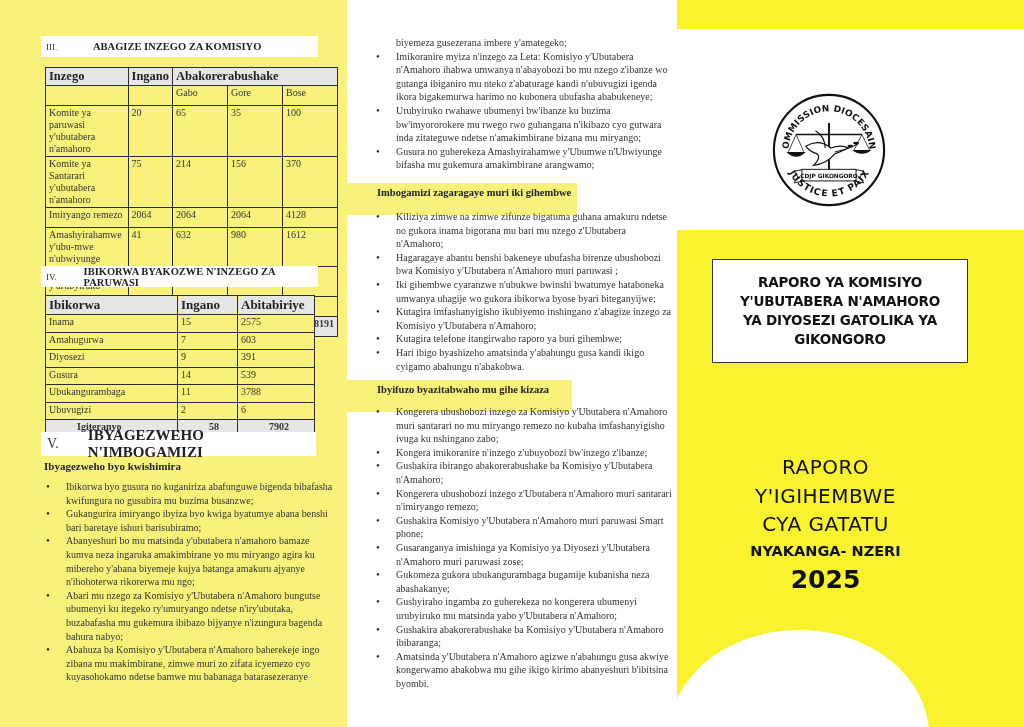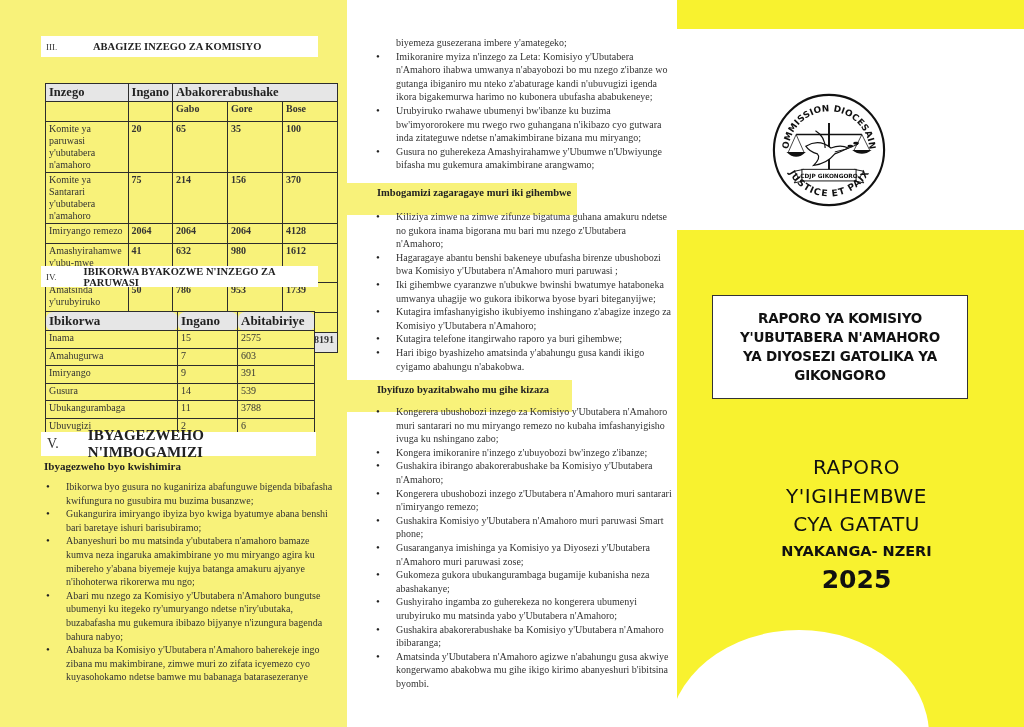--- a/index.html
+++ b/index.html
@@ -22,32 +22,31 @@
   #sec3-head .num { margin-left: 5px; width: 47px; }
   #sec4-head { left: 41px; top: 266px; width: 277px; height: 21px; }
   #sec4-head .num { margin-left: 5px; width: 40px; }
   #sec5-head { left: 41px; top: 432px; width: 275px; height: 24px; }
   #sec5-head .num { margin-left: 6px; width: 42px; font-size: 14px; }
   #sec5-head .title { font-size: 15px; font-weight: bold; }
 
   table.data {
     position: absolute; border-collapse: collapse; background: #f8f27a;
     border: 1.6px solid #2d2d2d;
-    margin-top: 16px;
   }
   table.data td, table.data th {
     border: 1.2px solid #2d2d2d; padding: 1px 3px; vertical-align: top;
     font-size: 10px; line-height: 12px; text-align: left; color: #333;
   }
   table.data th { background: #e6e6e6; font-weight: bold; color: #222; }
   table.data tr.total td { background: #e6e6e6; font-weight: bold; padding-left: 31px; }
 
   #table-sec3 { left: 45px; top: 67px; width: 276px; }
   #table-sec3 th.h1 { font-size: 12.5px; line-height: 15px; }
-  #table-sec3 td.num, #table-sec3 th.sub { font-weight: bold; border-radius: 9px; }
+  #table-sec3 td.num, #table-sec3 th.sub { font-weight: normal; border-radius: 9px; }
   #table-sec3 td { height: 20px; }
   #table-sec3 tr.tall td { height: 30px; }
 
   #table-sec4 { left: 45px; top: 295px; width: 270px; }
   #table-sec4 th { font-size: 13px; line-height: 16px; border-radius: 7px; }
   #table-sec4 td { height: 17.5px; }
 
   #subhead-success {
     position: absolute; left: 44px; top: 460px; font-weight: bold; font-size: 11px; color: #222;
   }
@@ -79,27 +78,27 @@
   #cover-top-band { position: absolute; left: 0; top: 0; width: 347px; height: 29px; background: #f8f22f; }
   #cover-bottom { position: absolute; left: 0; top: 230px; width: 347px; height: 497px; background: #f8f22f; }
   #cover-arc {
     position: absolute; left: -8px; top: 630px; width: 260px; height: 210px;
     background: #fff; border-radius: 50% 50% 0 0 / 50% 50% 0 0;
   }
   #logo { position: absolute; left: 94px; top: 92px; width: 116px; height: 116px; }
   #title-box {
     position: absolute; left: 35px; top: 259px; width: 256px; height: 104px;
     background: #fff; border: 1.5px solid #333;
-    display: flex; align-items: center; justify-content: center; text-align: center; margin-top: 36px;
+    display: flex; align-items: center; justify-content: center; text-align: center;
   }
   #title-box .t {
     font-family: "DejaVu Sans", sans-serif; font-weight: bold; font-size: 13.5px;
     line-height: 19px; color: #111; letter-spacing: -0.2px;
   }
-  .cover-line { position: absolute; left: 0; width: 297px; text-align: center; font-family: "DejaVu Sans", sans-serif; color: #111; margin-left: 31px; }
+  .cover-line { position: absolute; left: 0; width: 297px; text-align: center; font-family: "DejaVu Sans", sans-serif; color: #111; }
   #cover-l1 { top: 455px; font-size: 20px; letter-spacing: 0.5px; }
   #cover-l2 { top: 484px; font-size: 20px; letter-spacing: 0.5px; }
   #cover-l3 { top: 512px; font-size: 20px; letter-spacing: 0.5px; }
   #cover-period { top: 543px; font-size: 14.5px; font-weight: bold; }
   #cover-year { top: 565px; font-size: 25px; font-weight: bold; }
 </style>
 </head>
 <body>
 
 <div id="panel-left">
@@ -196,21 +195,21 @@
           <td>Inama</td>
           <td>15</td>
           <td>2575</td>
         </tr>
         <tr>
           <td>Amahugurwa</td>
           <td>7</td>
           <td>603</td>
         </tr>
         <tr>
-          <td>Imiryango</td>
+          <td>Diyosezi</td>
           <td>9</td>
           <td>391</td>
         </tr>
         <tr>
           <td>Gusura</td>
           <td>14</td>
           <td>539</td>
         </tr>
         <tr>
           <td>Ubukangurambaga</td>

